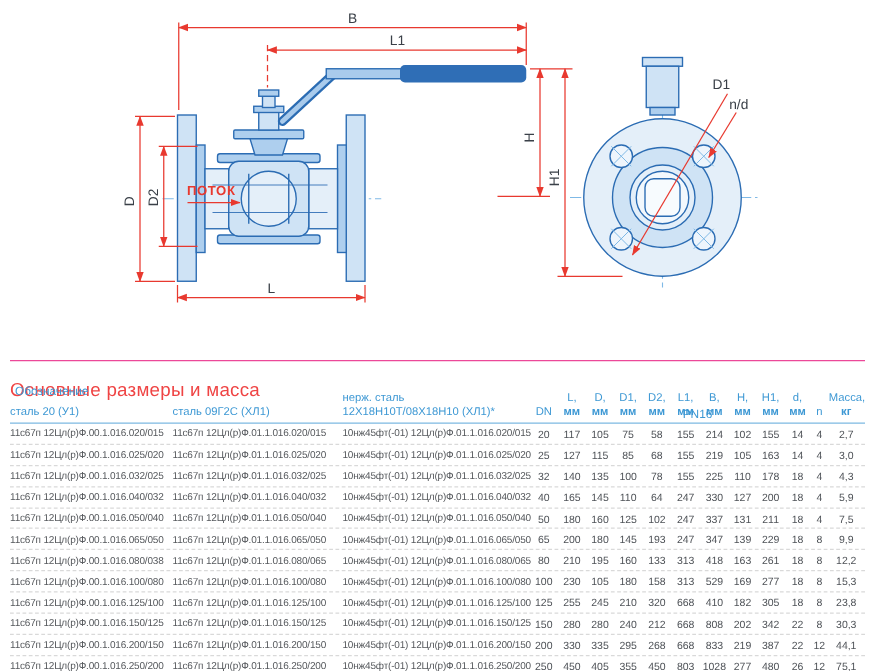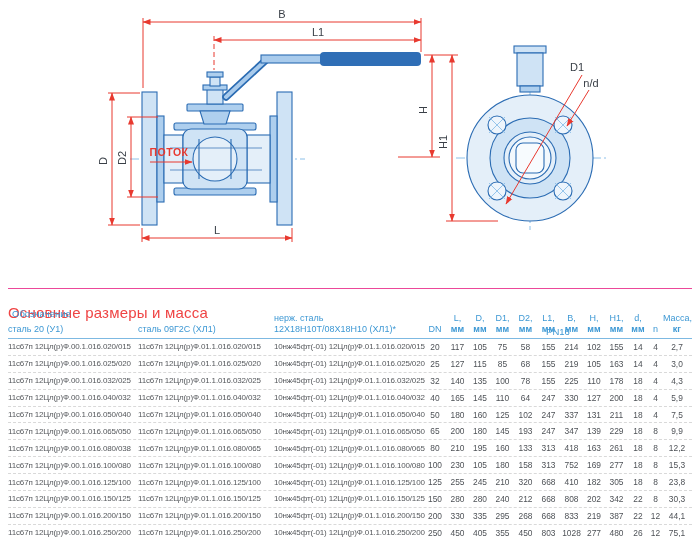--- a/index.html
+++ b/index.html
@@ -311,21 +311,21 @@
         <div class="trow">
           <div class="tcell des">11с67п 12Цл(р)Ф.00.1.016.100/080</div>
           <div class="tcell des">11с67п 12Цл(р)Ф.01.1.016.100/080</div>
           <div class="tcell des">10нж45фт(-01) 12Цл(р)Ф.01.1.016.100/080</div>
           <div class="tcell num">100</div>
           <div class="tcell num">230</div>
           <div class="tcell num">105</div>
           <div class="tcell num">180</div>
           <div class="tcell num">158</div>
           <div class="tcell num">313</div>
-          <div class="tcell num">752</div>
+          <div class="tcell num">529</div>
           <div class="tcell num">169</div>
           <div class="tcell num">277</div>
           <div class="tcell num">18</div>
           <div class="tcell num">8</div>
           <div class="tcell num">15,3</div>
         </div>
         <div class="trow">
           <div class="tcell des">11с67п 12Цл(р)Ф.00.1.016.125/100</div>
           <div class="tcell des">11с67п 12Цл(р)Ф.01.1.016.125/100</div>
           <div class="tcell des">10нж45фт(-01) 12Цл(р)Ф.01.1.016.125/100</div>

